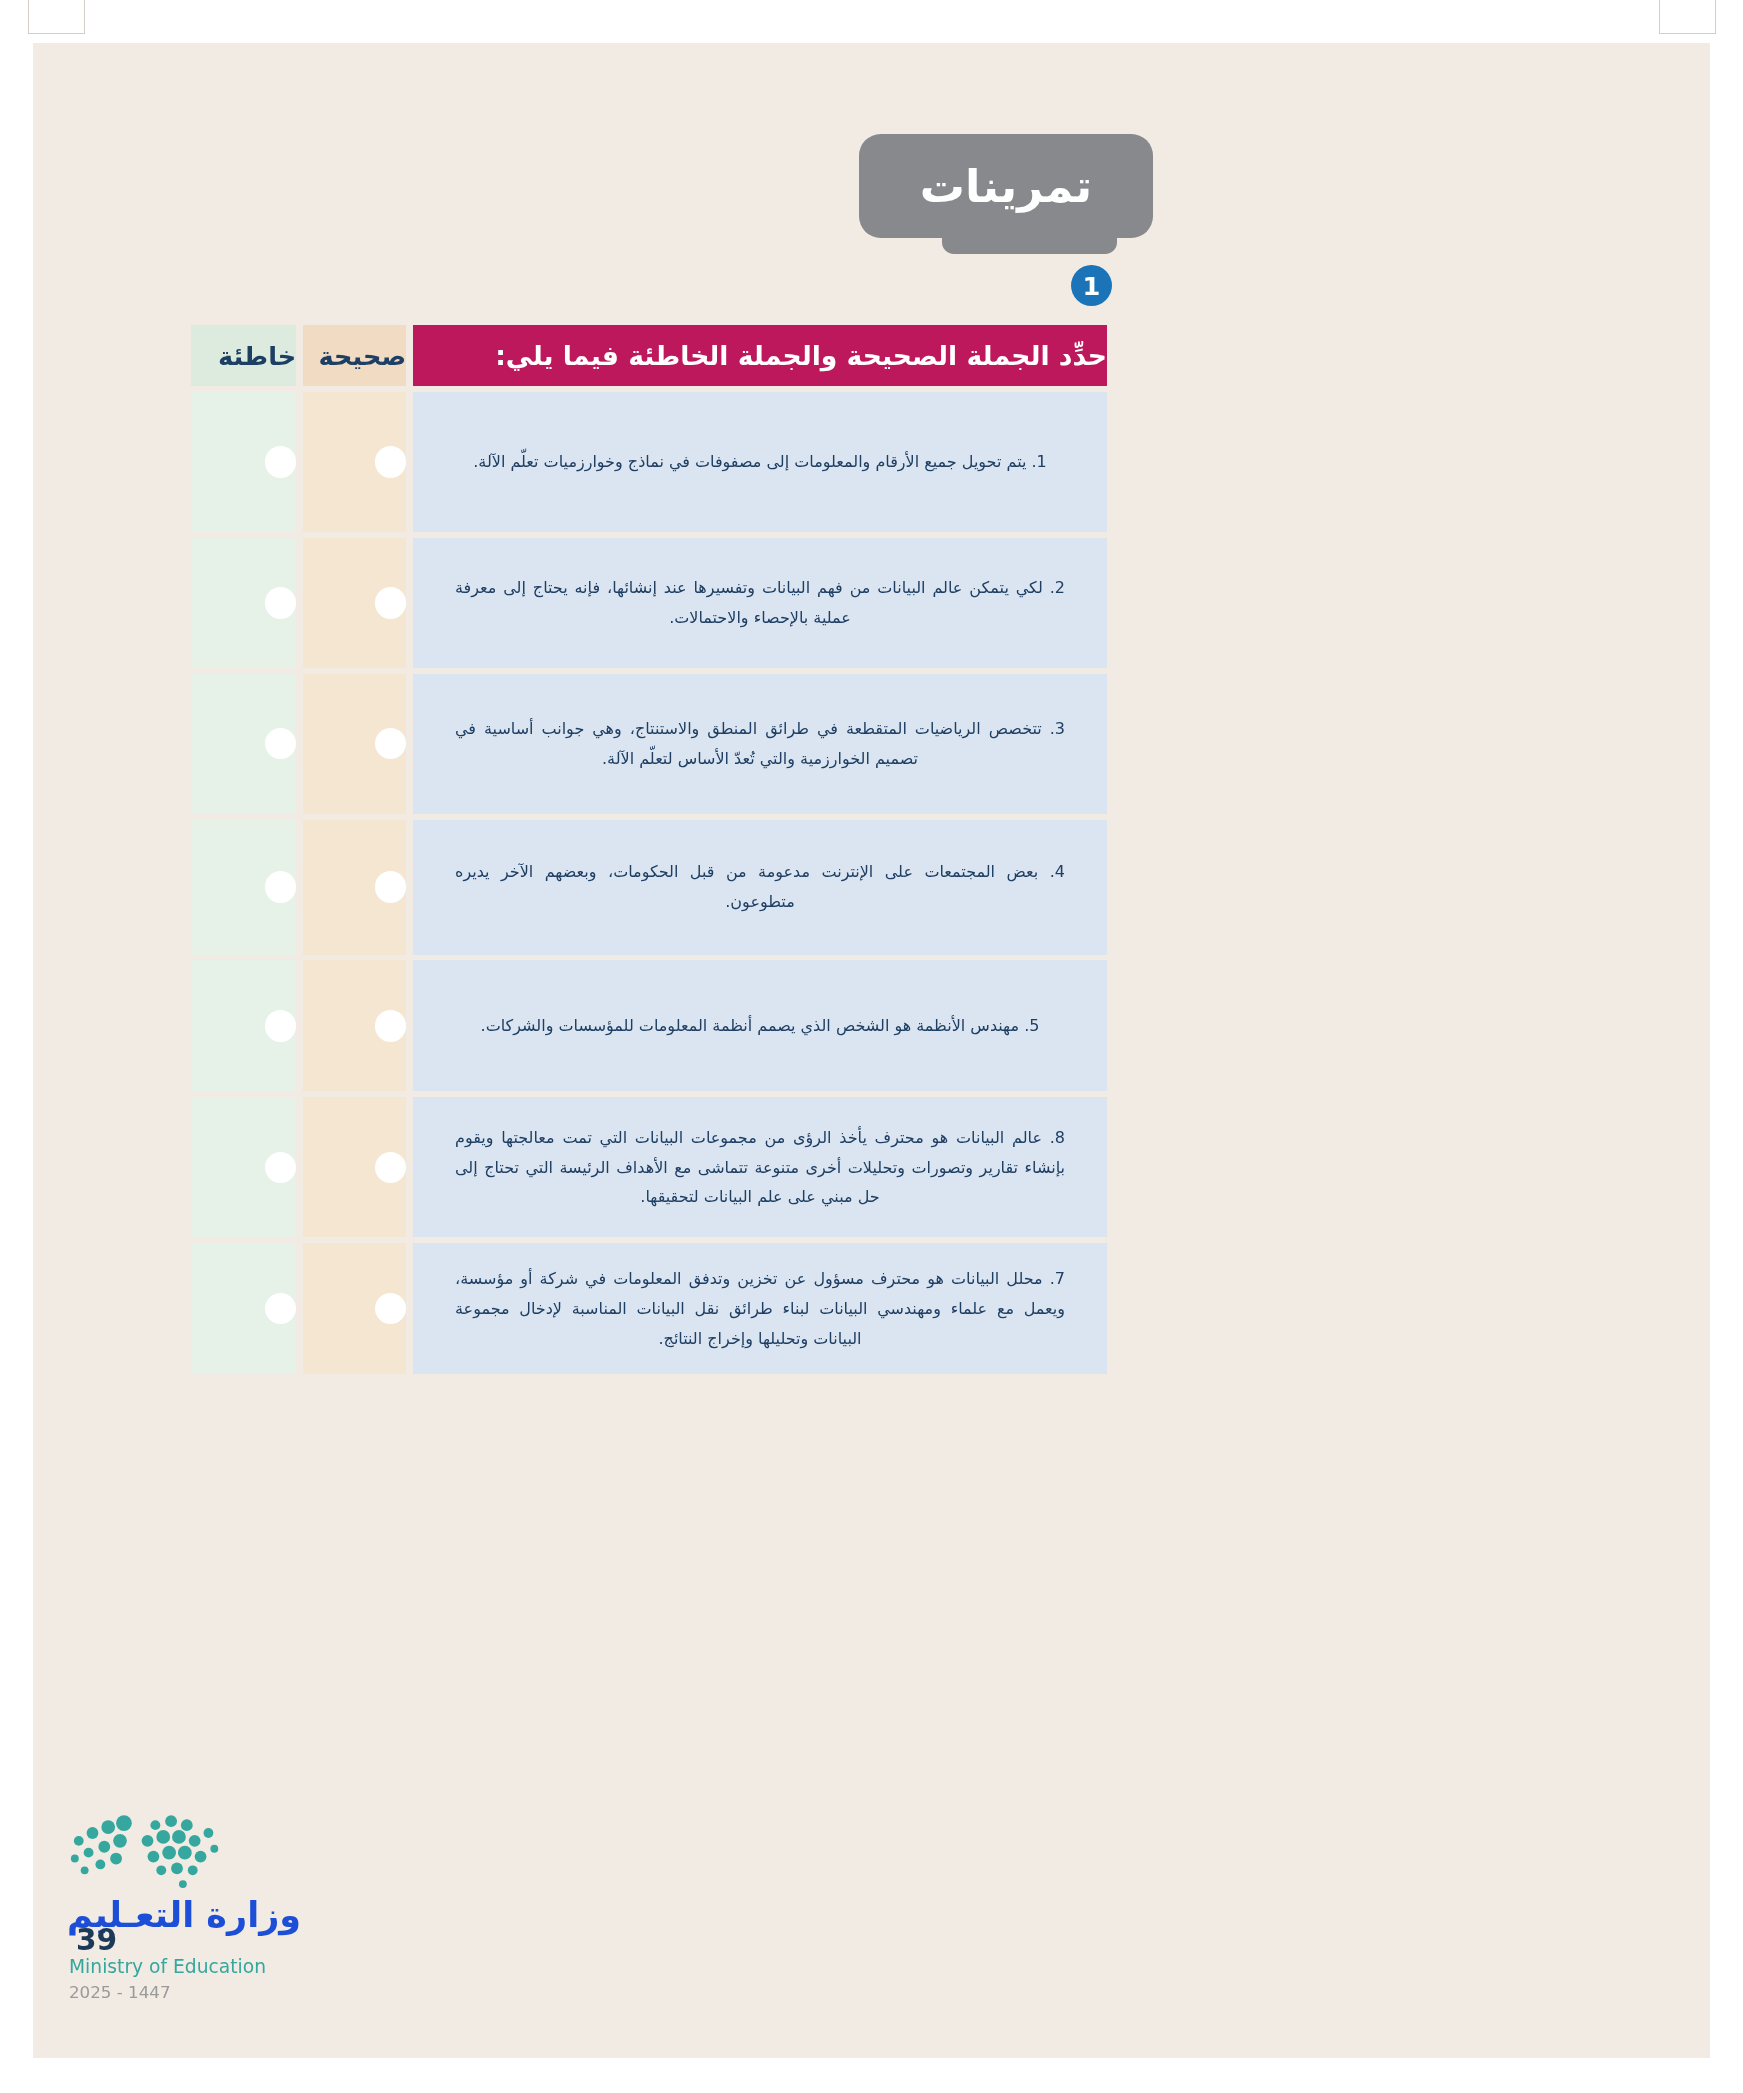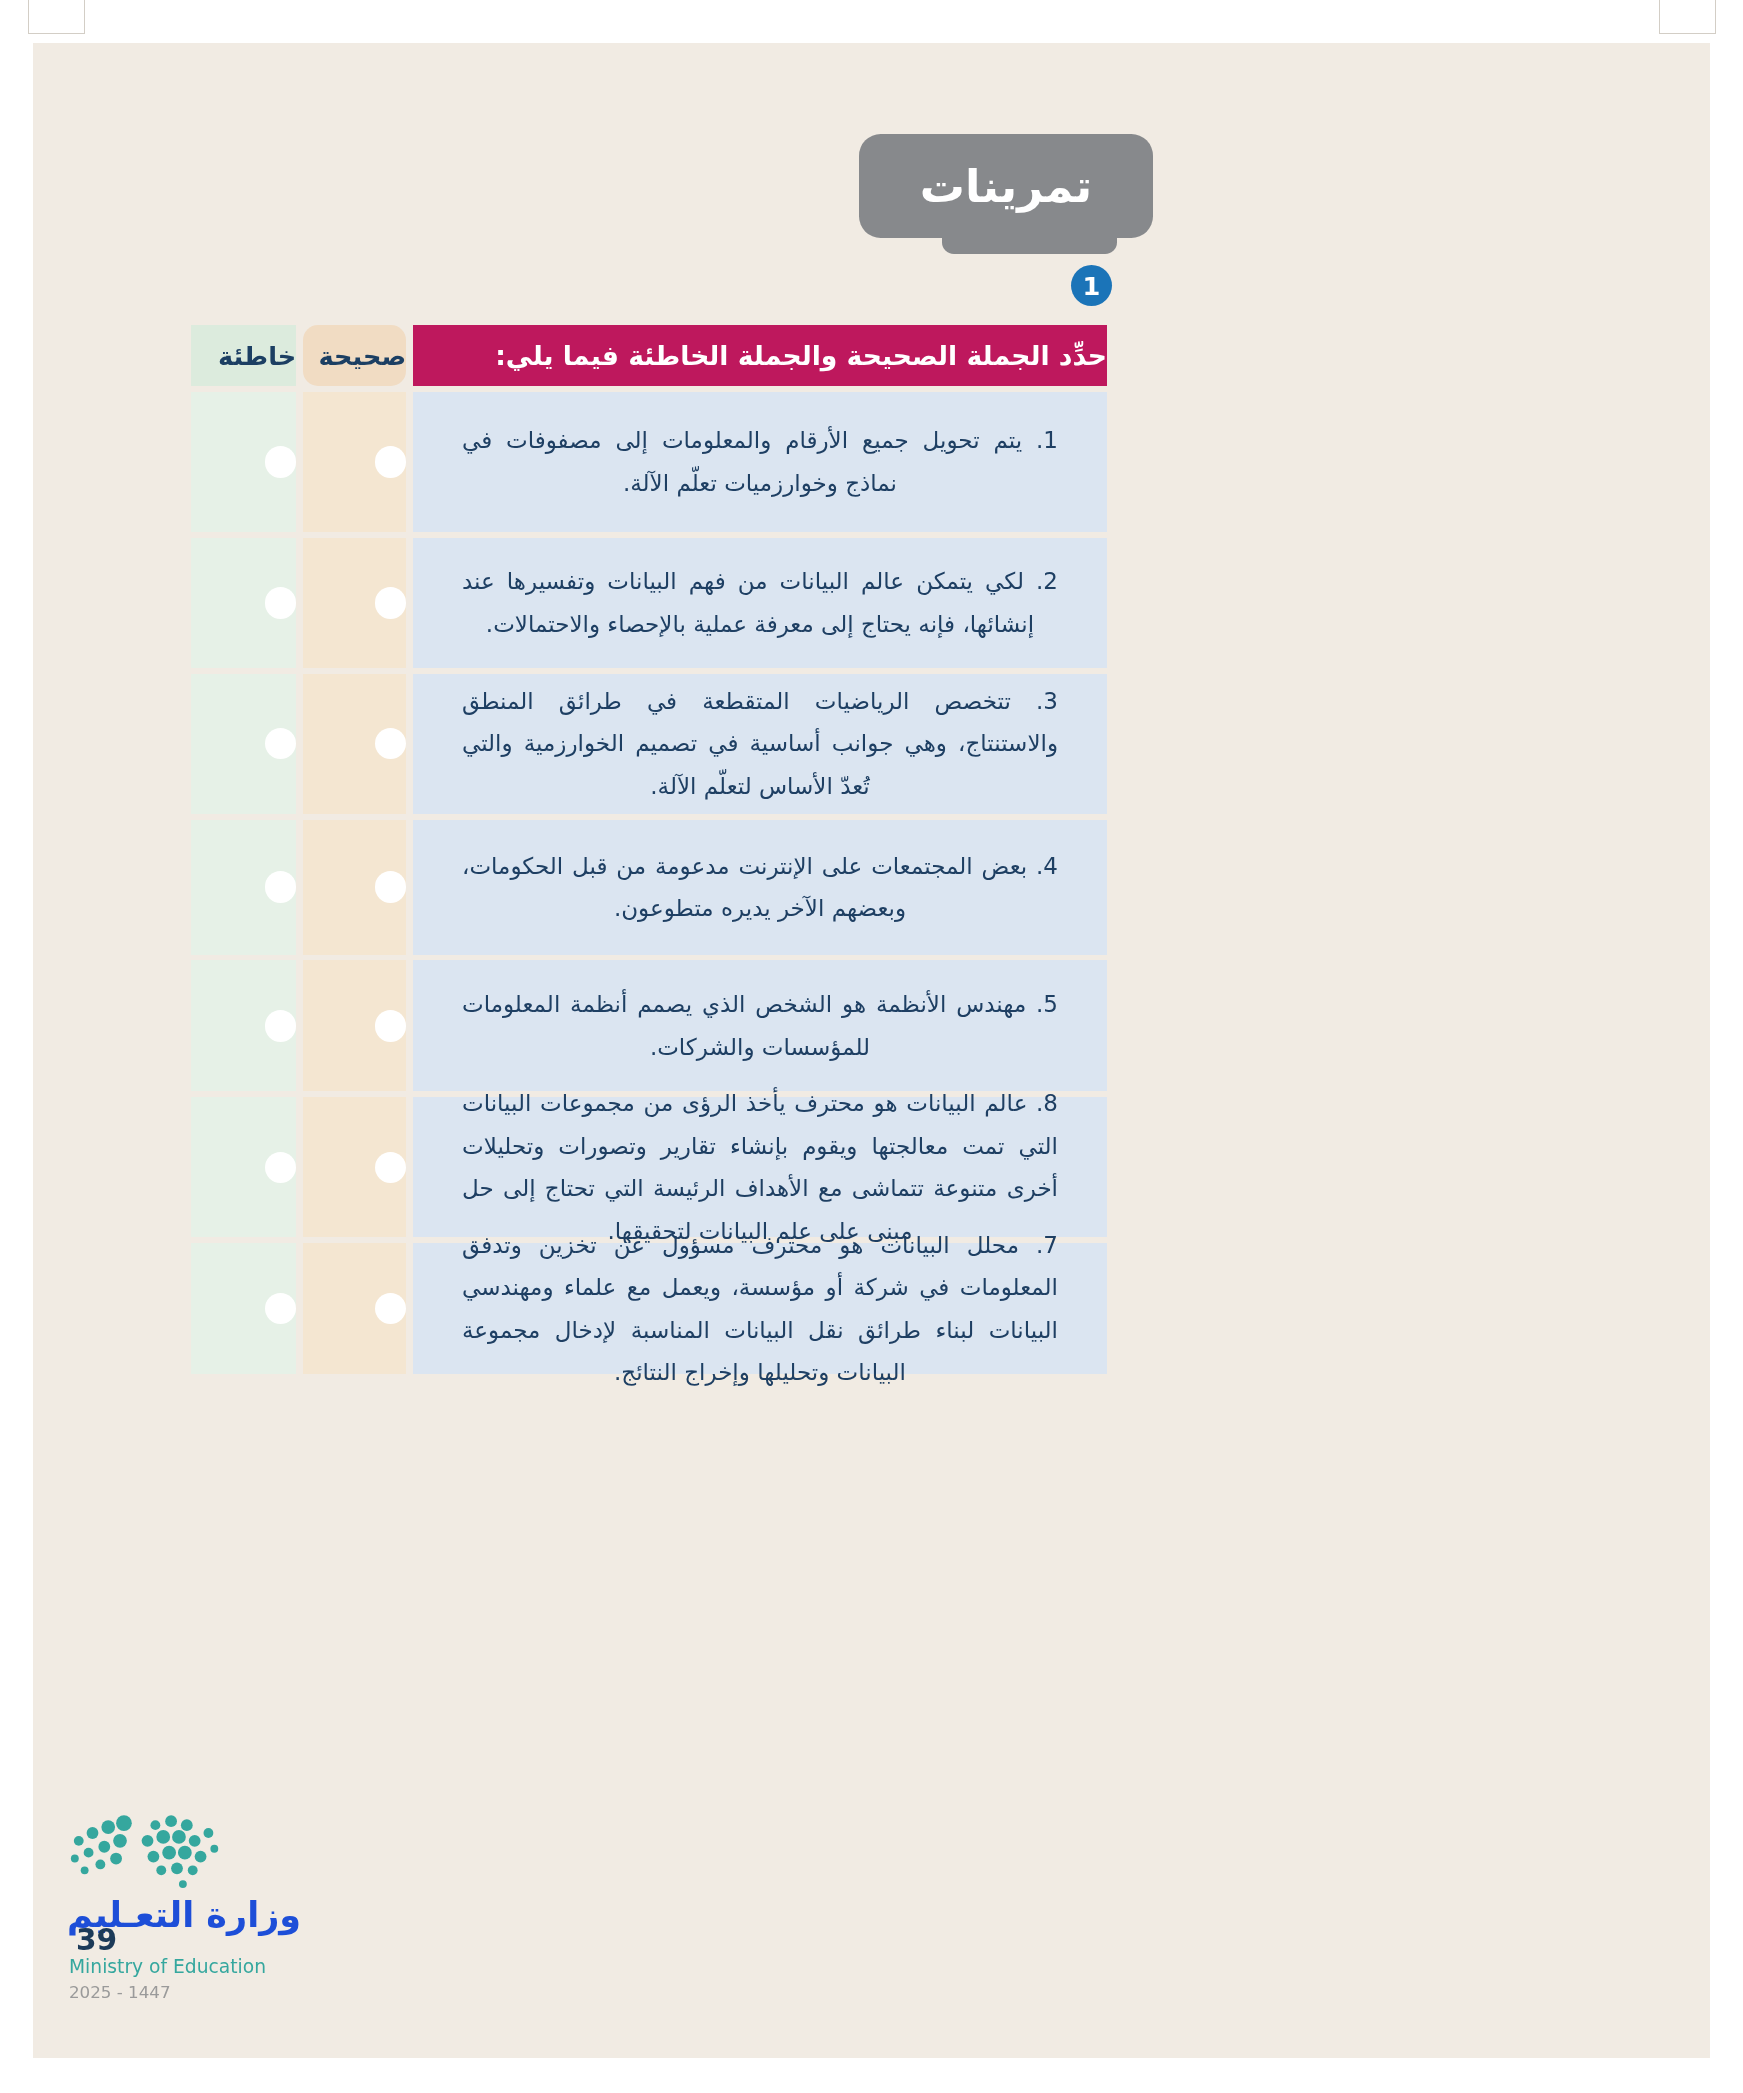--- a/index.html
+++ b/index.html
@@ -59,30 +59,30 @@
     display: grid;
     grid-template-columns: 694px 103px 105px;
     grid-template-rows: 61px 140px 130px 140px 135px 131px 140px 131px;
     gap: 5.9px 6.9px;
   }
   .cell { display: flex; align-items: center; justify-content: flex-start; }
   .h-statement {
     background: #be185d; color: #ffffff;
     font-size: 26.6px; font-weight: bold;
   }
-  .h-correct   { background: #f1dcc3; color: #1c3f63; font-size: 25.6px; font-weight: bold; border-radius: 15px; }
+  .h-correct   { background: #f1dcc3; color: #1c3f63; font-size: 25.6px; font-weight: bold; }
   .h-incorrect { background: #dcebdd; color: #1c3f63; font-size: 25.6px; font-weight: bold; }
 
   .c-statement {
     background: #dbe5f1; color: #1e3f63;
     padding: 11.8px 33px; box-sizing: border-box;
   }
   .c-statement p {
-    margin: 16px; width: 100%;
-    font-size: 23px; line-height: 1.85;
+    margin: 9px; width: 100%;
+    font-size: 16px; line-height: 1.85;
     text-align: justify; text-align-last: center;
   }
   .c-correct   { background: #f4e6d1; }
   .c-incorrect { background: #e6f1e7; }
 
   .radio {
     width: 31.5px; height: 31.5px; border-radius: 50%;
     background: #ffffff; display: inline-block; cursor: pointer;
   }
 

